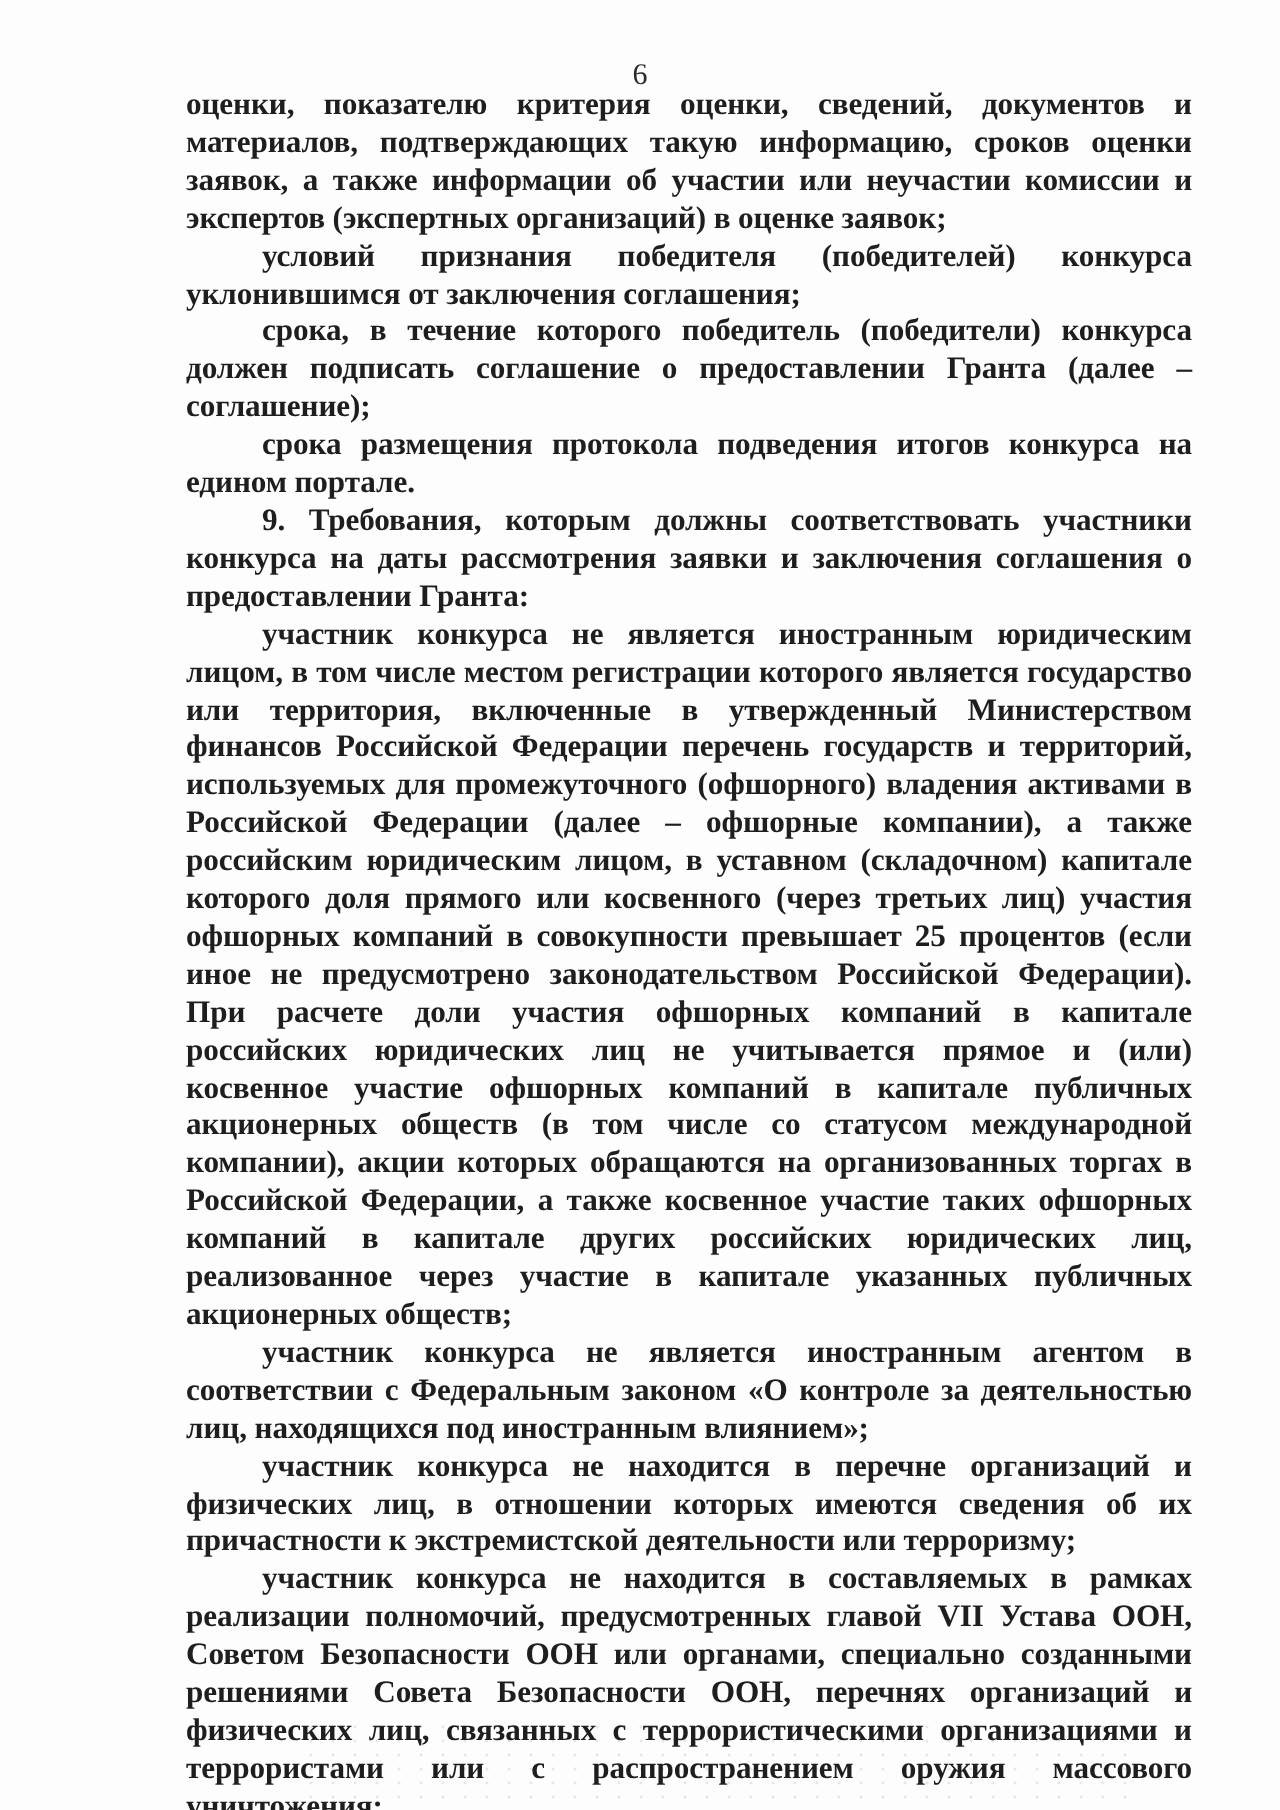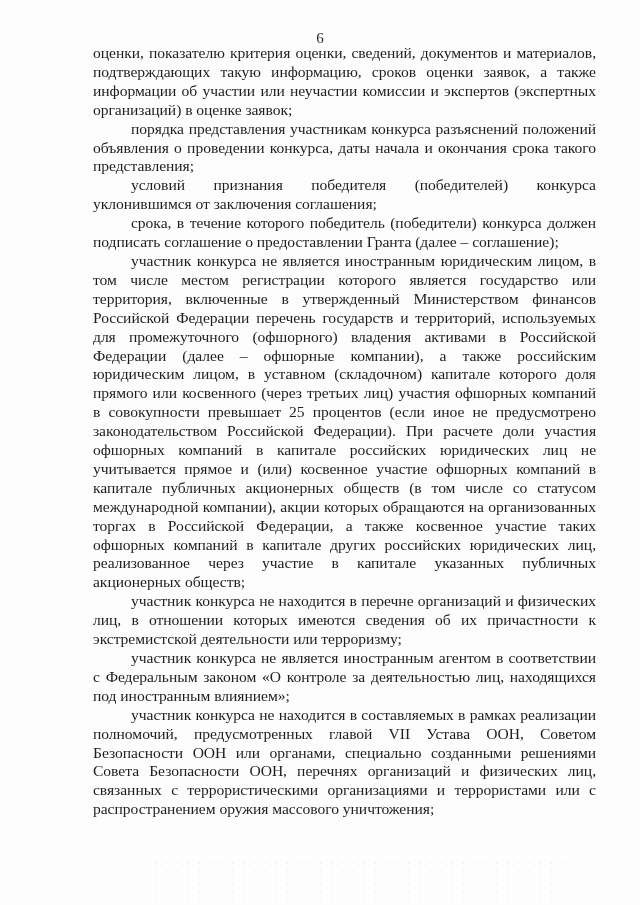--- a/index.html
+++ b/index.html
@@ -10,39 +10,40 @@
   }
   .page-number {
     position: absolute; top: 30px; left: 0; width: 640px; text-align: center;
     font-family: "Liberation Serif", serif; font-size: 15px; color: #2a2a2a;
   }
   .body-text {
     position: absolute; left: 93px; top: 44px; width: 503px;
     font-family: "Liberation Serif", serif; font-size: 15.6px; line-height: 18.9px;
     color: #1e1e1e; text-align: justify; letter-spacing: -0.05px;
   }
-  .body-text p { margin: 0; text-indent: 38px; }
+  .body-text p { margin: 0; text-indent: 38px; font-weight: bold; }
   .body-text p.cont { text-indent: 0; }
   .noise {
     position: absolute; left: 150px; top: 860px; width: 420px; height: 40px;
     background-image: radial-gradient(circle, rgba(0,0,0,0.18) 0.6px, transparent 0.9px);
     background-size: 11px 7px; opacity: 0.5;
   }
 </style>
 </head>
 <body>
 
 <div class="page">
   <div class="page-number">6</div>
 
   <div class="body-text">
     <p class="cont">оценки, показателю критерия оценки, сведений, документов и материалов, подтверждающих такую информацию, сроков оценки заявок, а также информации об участии или неучастии комиссии и экспертов (экспертных организаций) в оценке заявок;</p>
-    <p>порядка представления участникам конкурса разъяснений положений объявления о проведении конкурса, даты начала и окончания срока такого представления;</p>
     <p>условий признания победителя (победителей) конкурса уклонившимся от заключения соглашения;</p>
     <p>срока, в течение которого победитель (победители) конкурса должен подписать соглашение о предоставлении Гранта (далее – соглашение);</p>
+    <p>срока размещения протокола подведения итогов конкурса на едином портале.</p>
+    <p>9. Требования, которым должны соответствовать участники конкурса на даты рассмотрения заявки и заключения соглашения о предоставлении Гранта:</p>
     <p>участник конкурса не является иностранным юридическим лицом, в том числе местом регистрации которого является государство или территория, включенные в утвержденный Министерством финансов Российской Федерации перечень государств и территорий, используемых для промежуточного (офшорного) владения активами в Российской Федерации (далее – офшорные компании), а также российским юридическим лицом, в уставном (складочном) капитале которого доля прямого или косвенного (через третьих лиц) участия офшорных компаний в совокупности превышает 25 процентов (если иное не предусмотрено законодательством Российской Федерации). При расчете доли участия офшорных компаний в капитале российских юридических лиц не учитывается прямое и (или) косвенное участие офшорных компаний в капитале публичных акционерных обществ (в том числе со статусом международной компании), акции которых обращаются на организованных торгах в Российской Федерации, а также косвенное участие таких офшорных компаний в капитале других российских юридических лиц, реализованное через участие в капитале указанных публичных акционерных обществ;</p>
+    <p>участник конкурса не является иностранным агентом в соответствии с Федеральным законом «О контроле за деятельностью лиц, находящихся под иностранным влиянием»;</p>
     <p>участник конкурса не находится в перечне организаций и физических лиц, в отношении которых имеются сведения об их причастности к экстремистской деятельности или терроризму;</p>
-    <p>участник конкурса не является иностранным агентом в соответствии с Федеральным законом «О контроле за деятельностью лиц, находящихся под иностранным влиянием»;</p>
     <p>участник конкурса не находится в составляемых в рамках реализации полномочий, предусмотренных главой VII Устава ООН, Советом Безопасности ООН или органами, специально созданными решениями Совета Безопасности ООН, перечнях организаций и физических лиц, связанных с террористическими организациями и террористами или с распространением оружия массового уничтожения;</p>
   </div>
 
   <div class="noise"></div>
 </div>
 
 </body></html>

